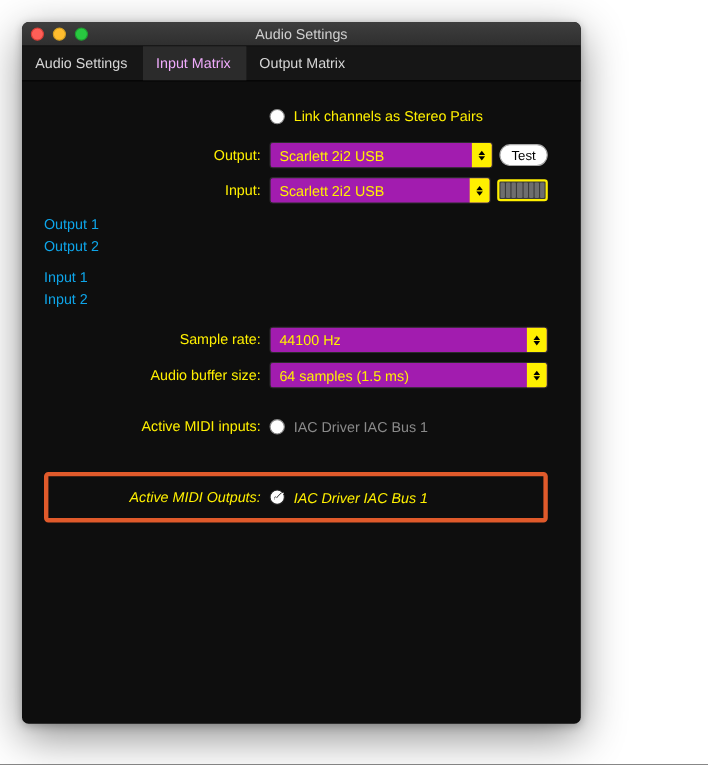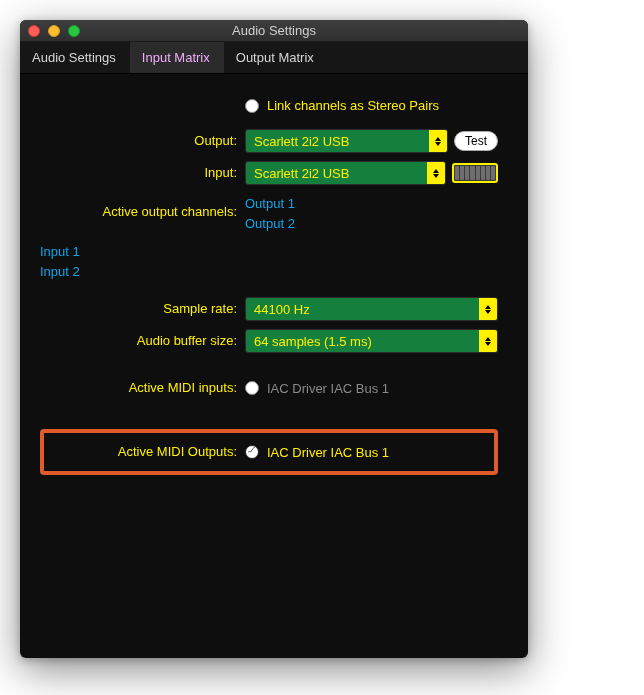--- a/index.html
+++ b/index.html
@@ -97,21 +97,21 @@
     left: 1px; top: -2px;
     font-size: 13px;
     color: #fff;
     font-weight: bold;
   }
   .radio-label { color: #fff000; font-size: 13px; }
   .radio-label.dim { color: #8a8a8a; }
   .select {
     flex: 1;
     height: 24px;
-    background: #15803d;
+    background: #a21caf;
     border: 1px solid #2c2c2c;
     border-radius: 3px;
     display: flex;
     align-items: center;
     justify-content: space-between;
     padding: 0 0 0 8px;
     color: #fff000;
     font-size: 13px;
     cursor: default;
   }
@@ -164,20 +164,21 @@
   .chlist {
     display:flex; flex-direction:column; gap:2px;
     color: #0ea5e9; font-size: 13px; line-height: 18px;
     padding-top:2px;
   }
   .highlight-box {
     border: 4px solid #e05a2b;
     border-radius: 4px;
     padding: 10px 0 10px 0;
     margin-top: 6px;
+    font-style: italic;
   }
   .spacer-sm { height: 8px; }
   .spacer-md { height: 18px; }
 </style>
 </head>
 <body>
 
 <div class="window">
 
   <div class="titlebar">
@@ -234,21 +235,20 @@
             <span></span>
             <span></span>
             <span></span>
             <span></span>
             <span></span>
         </div>
       </div>
     </div>
 
     <div class="row multi">
-      <div class="lbl" style="padding-top:10px">Active output channels:</div>
       <div class="val">
         <div class="chlist">
           <span>Output 1</span>
           <span>Output 2</span>
         </div>
       </div>
     </div>
 
     <div class="row multi">
       <div class="val">

